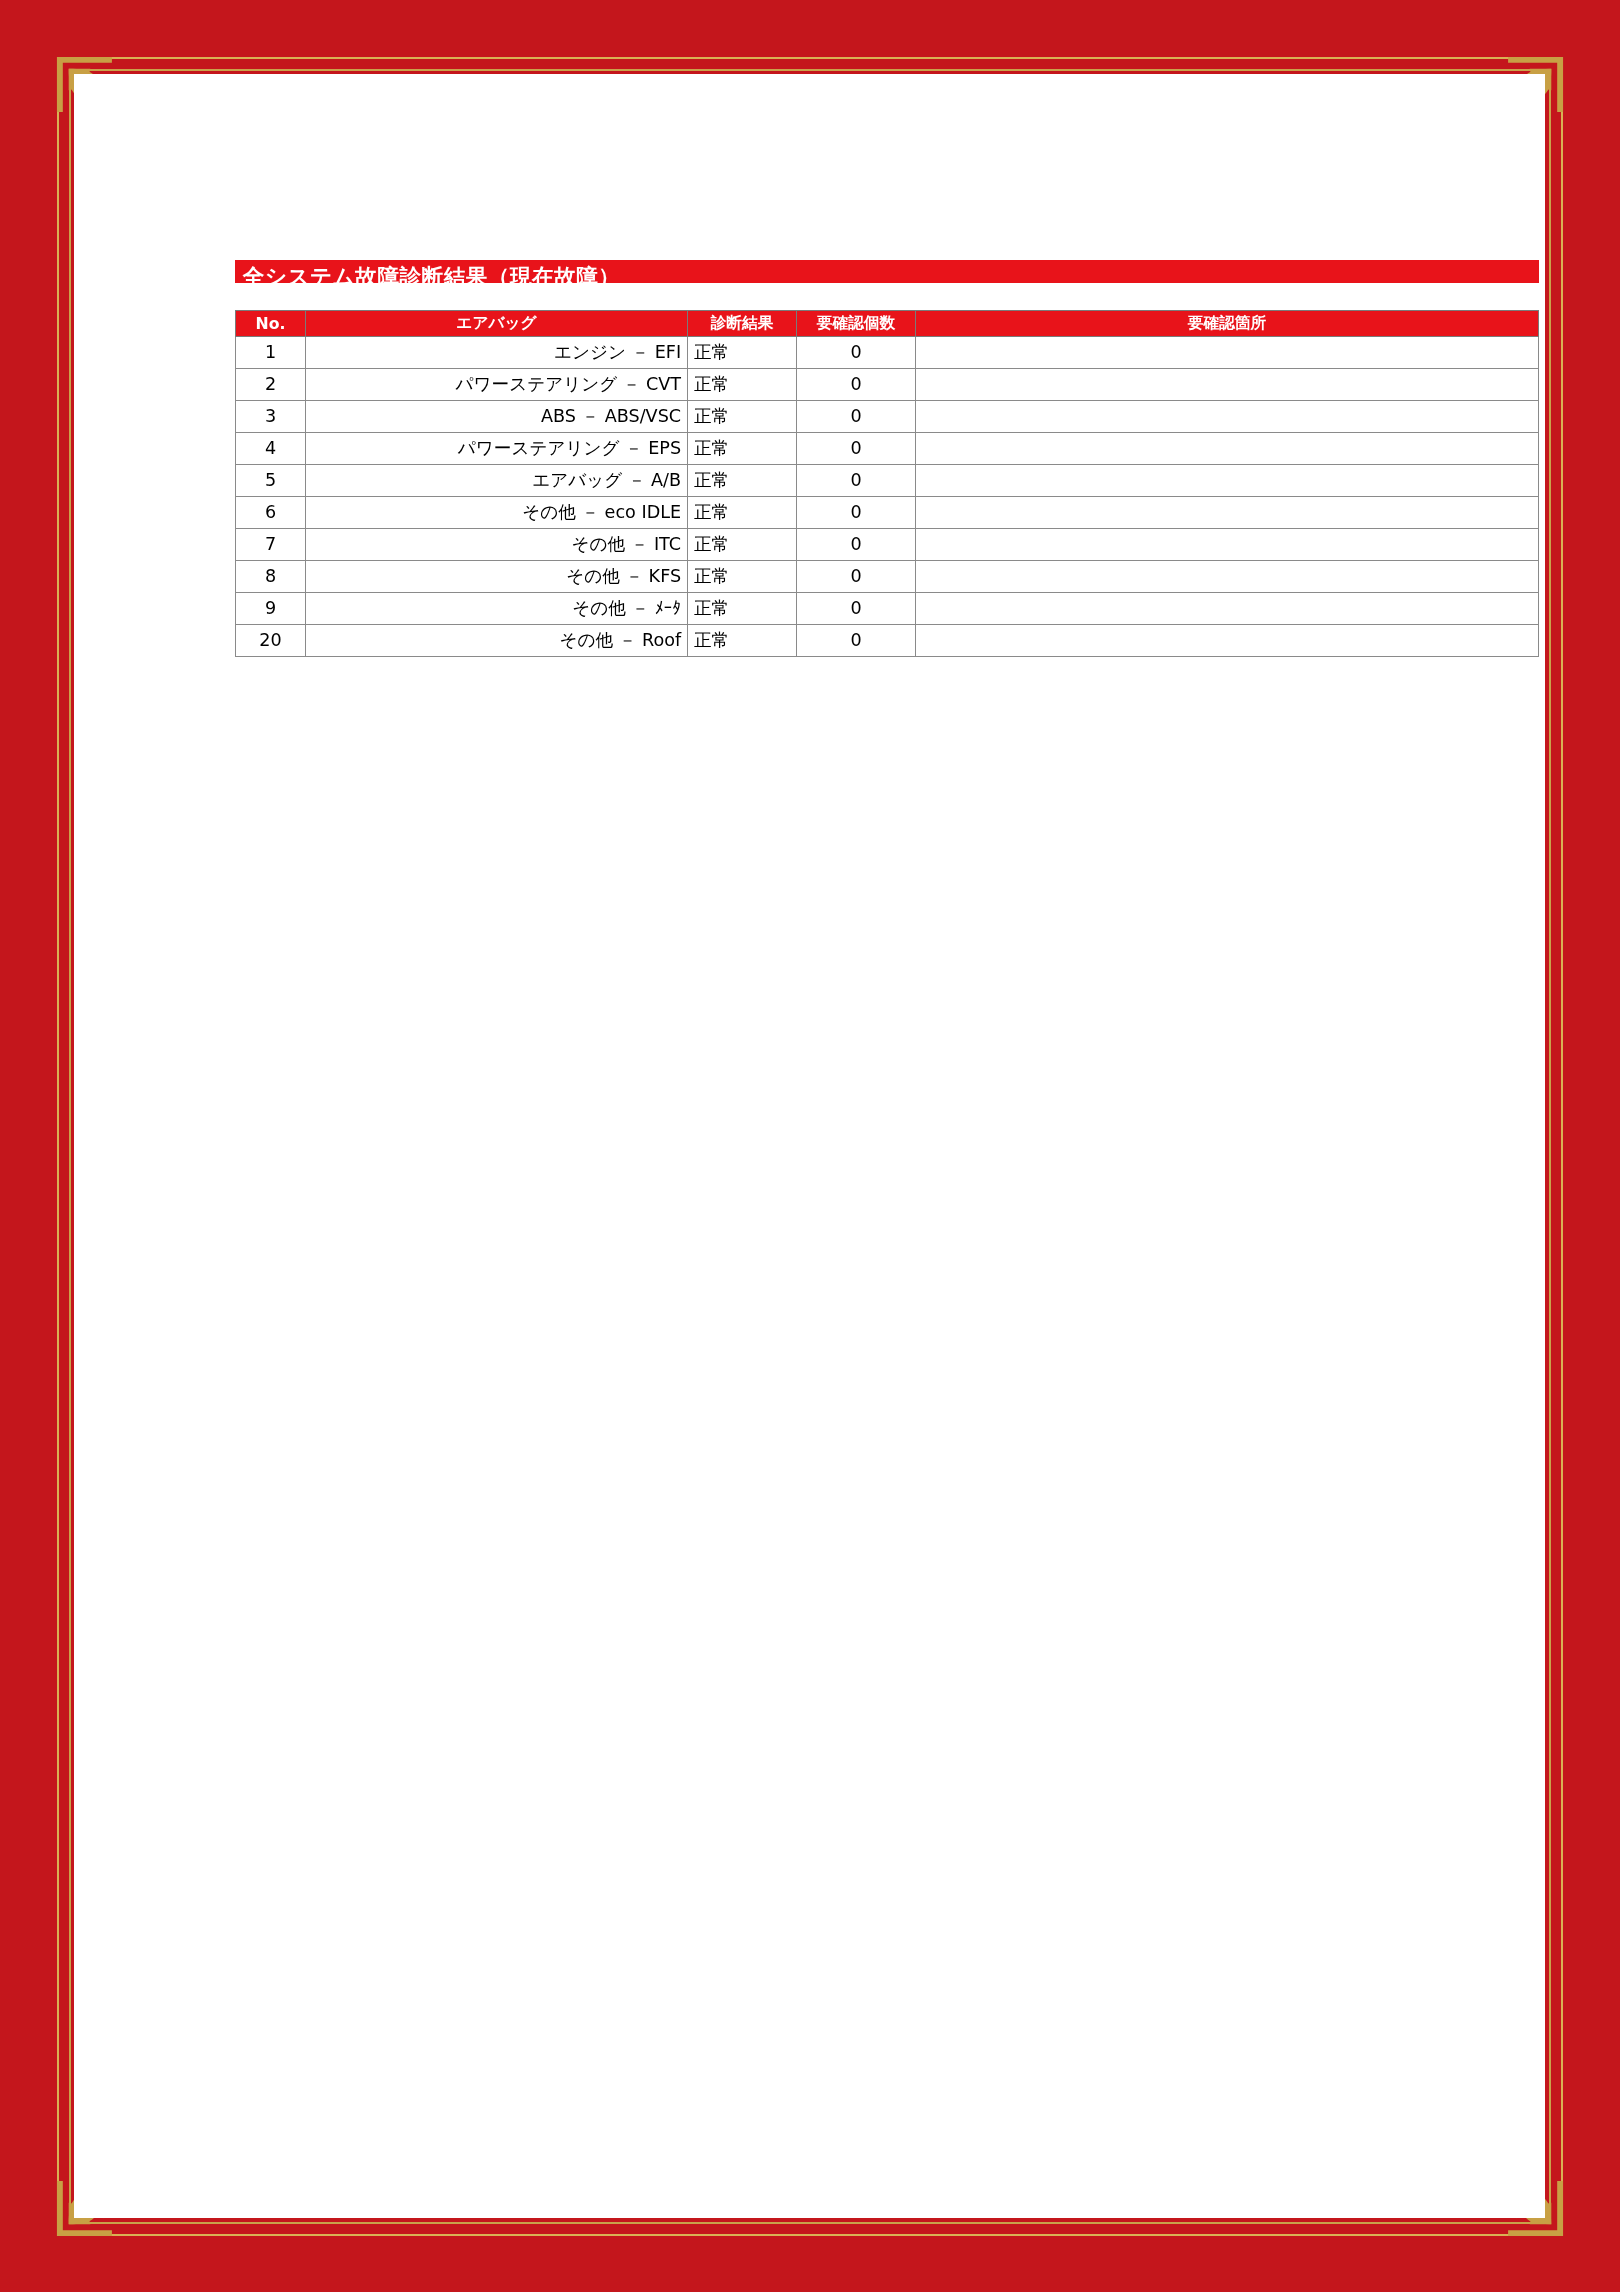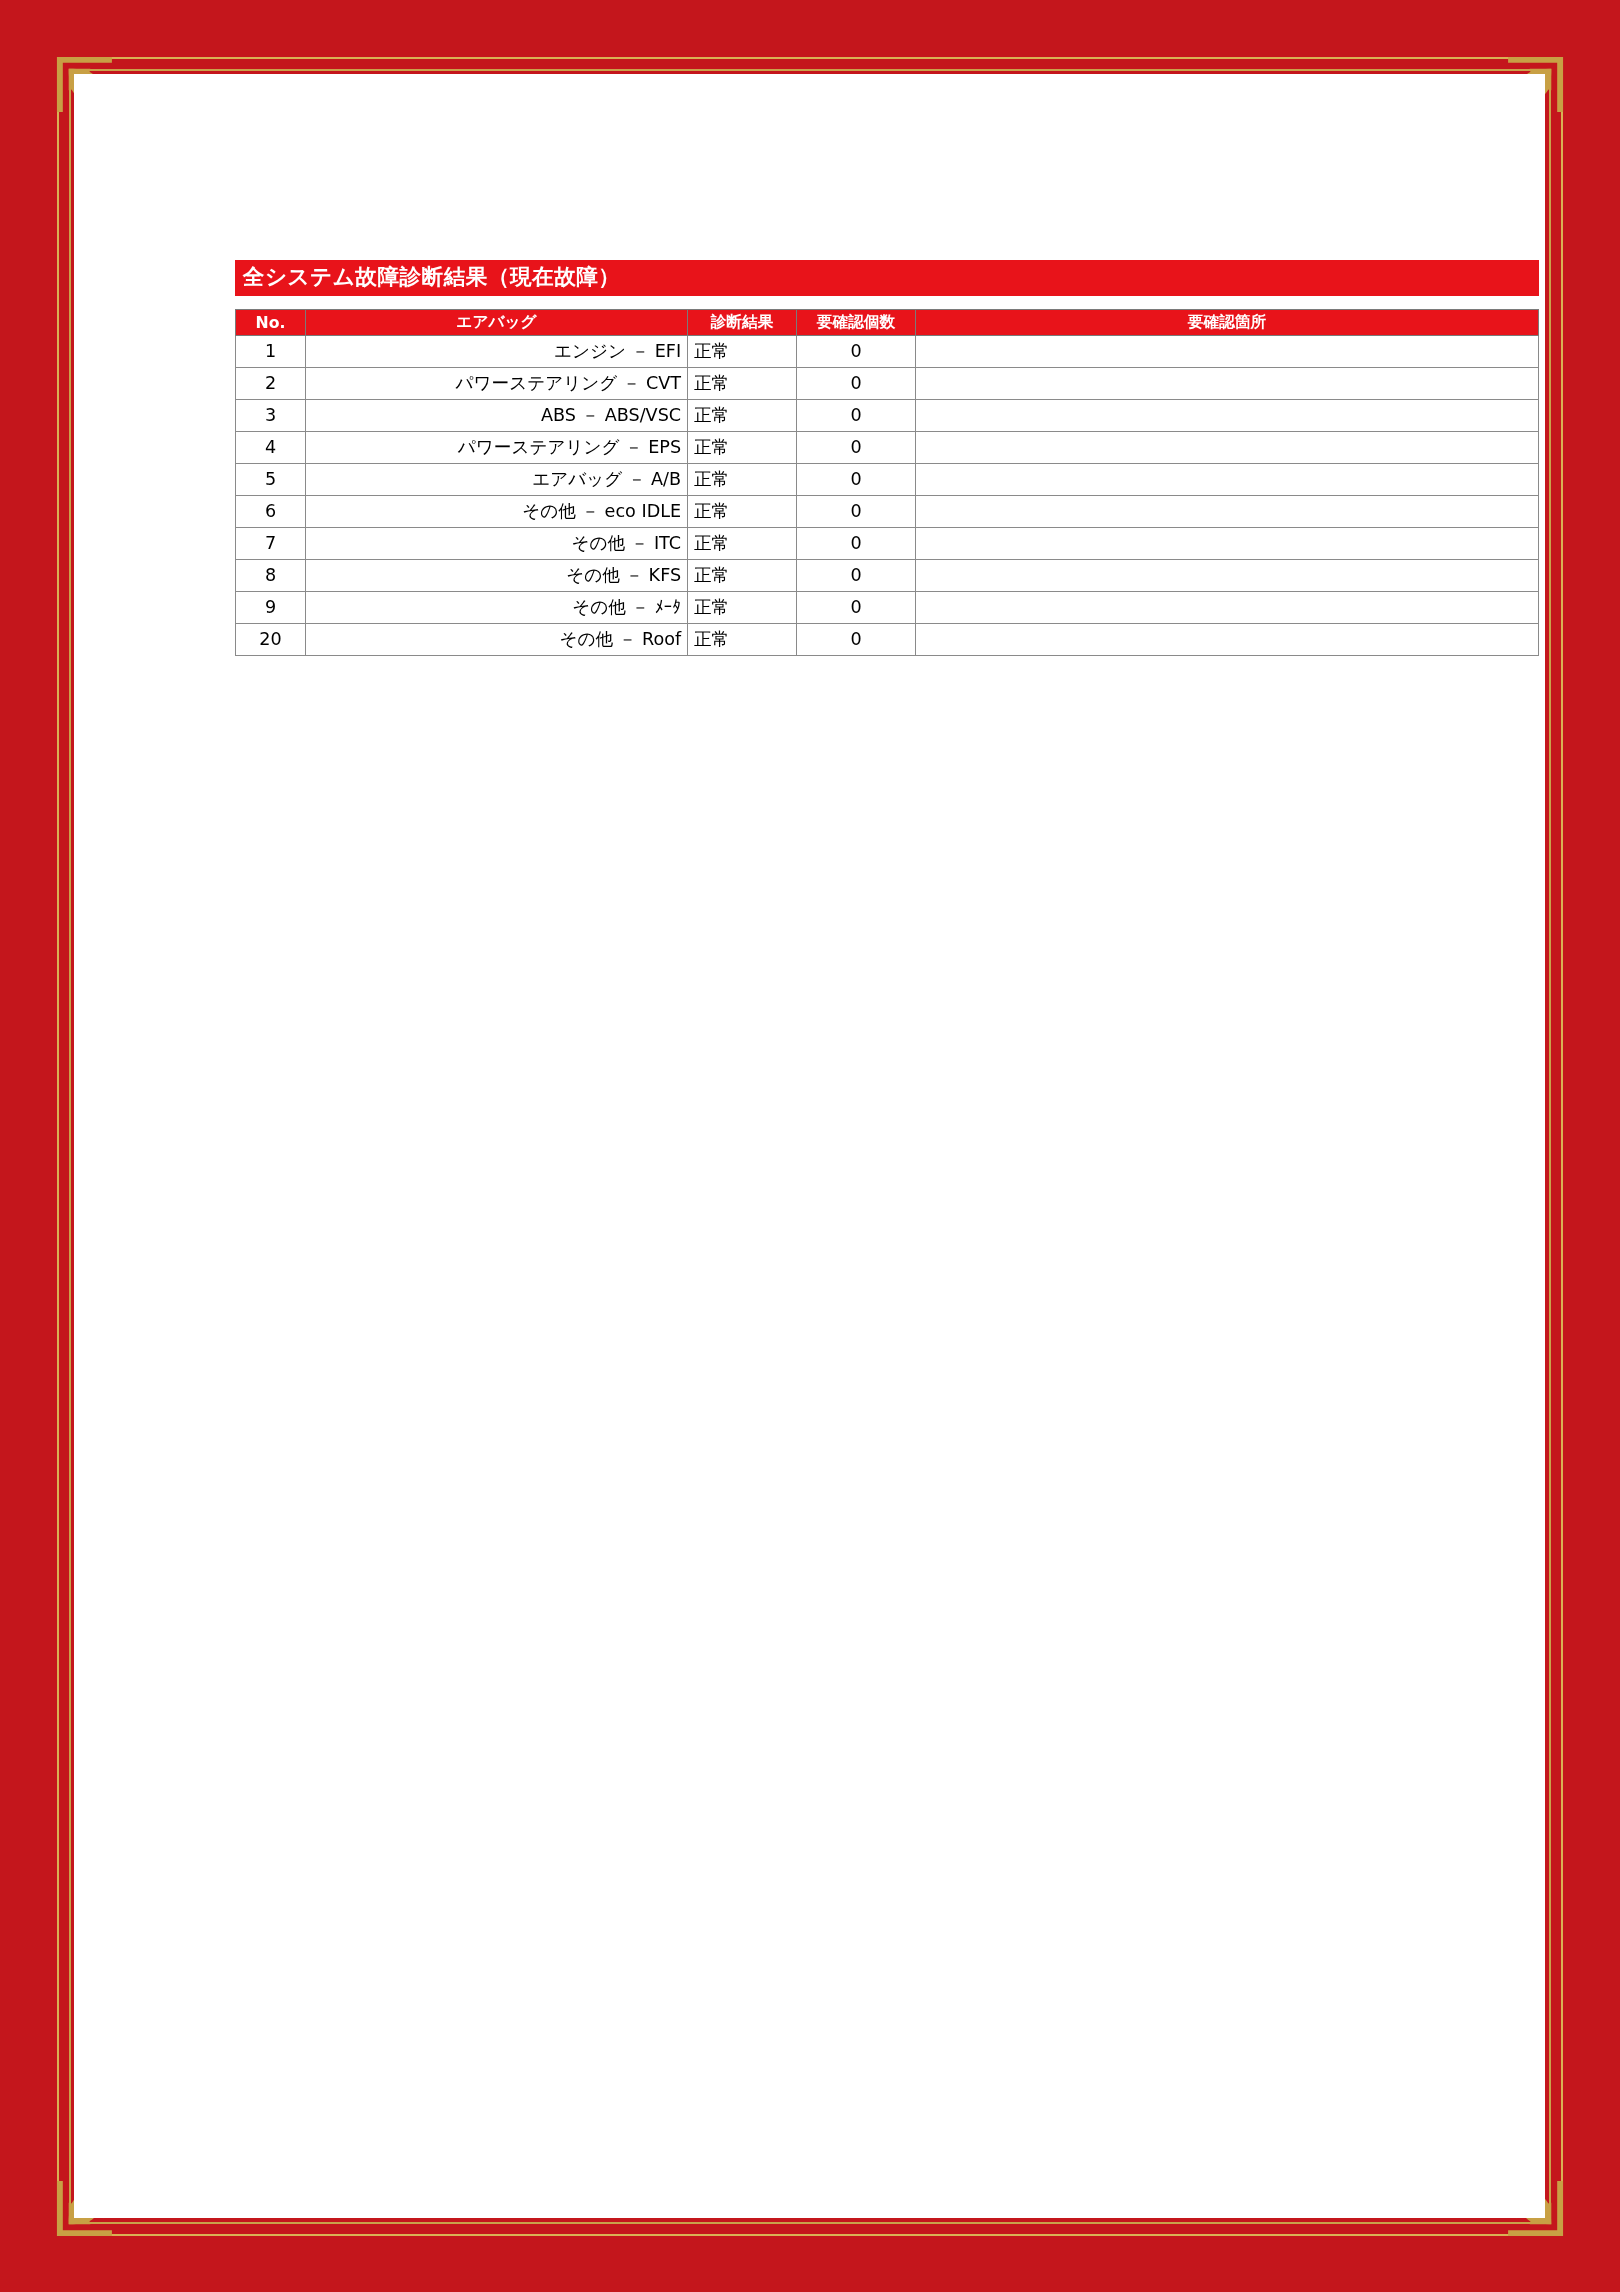--- a/index.html
+++ b/index.html
@@ -69,28 +69,28 @@
     left: 161px;
     top: 186px;
     width: 1304px;
   }
   .section-title {
     background: #e8131a;
     color: #ffffff;
     font-size: 21.6px;
     font-weight: bold;
     line-height: 33px;
-    height: 36px;
+    height: 23px;
     padding: 0 7.8px;
     box-sizing: border-box;
     letter-spacing: 0.5px;
     font-family: "DejaVu Sans", sans-serif;
   }
   table.diag {
-    margin-top: 13px;
+    margin-top: 27px;
     border-collapse: collapse;
     width: 1304px;
     table-layout: fixed;
   }
   table.diag th {
     background: #e8131a;
     color: #ffffff;
     font-size: 15.7px;
     font-weight: bold;
     height: 24.5px;

